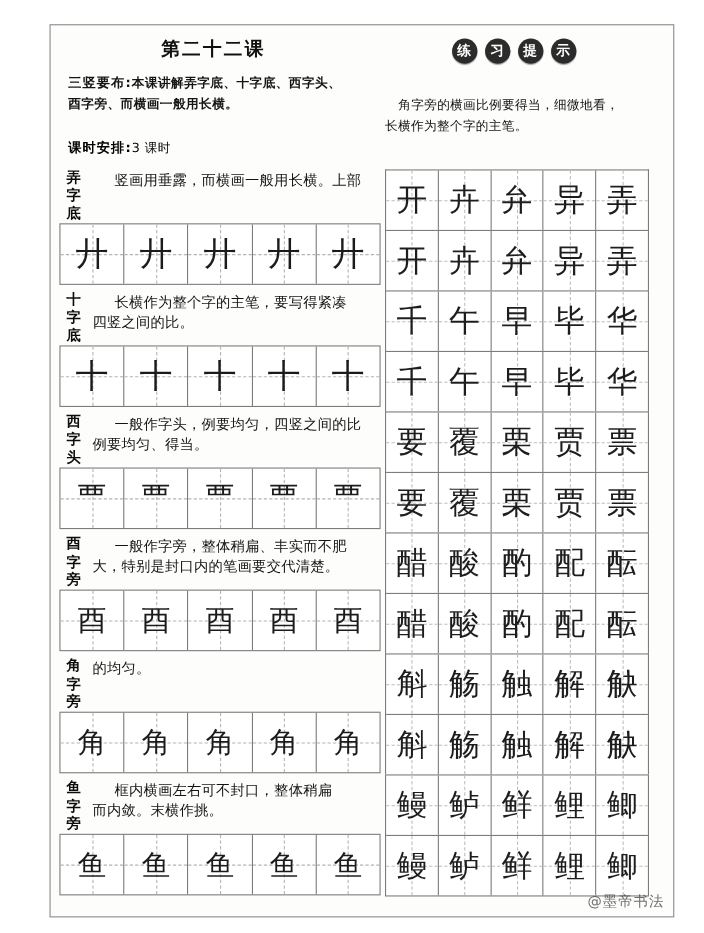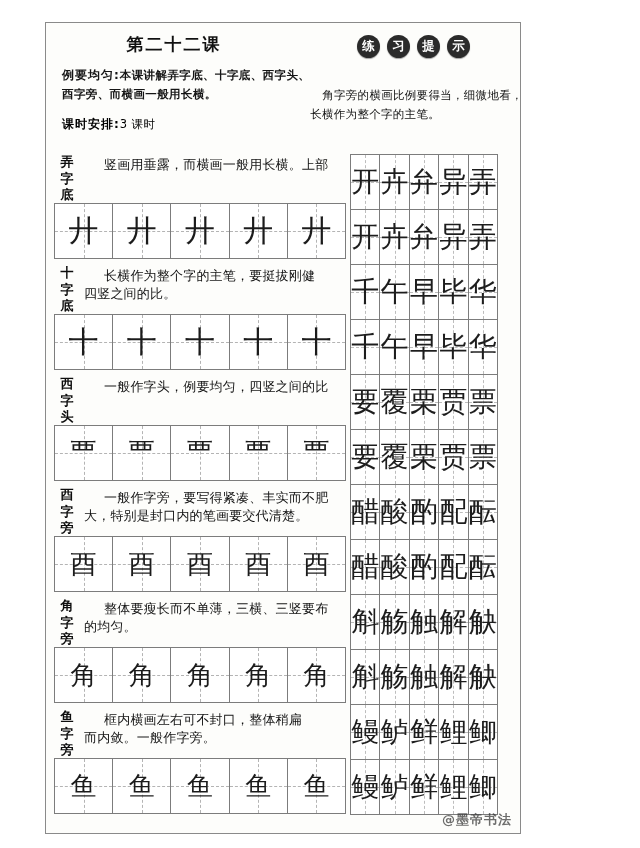--- a/index.html
+++ b/index.html
@@ -10,21 +10,21 @@
     background: #ffffff;
     font-family: "DejaVu Sans", sans-serif;
     overflow: hidden;
     position: relative;
   }
 
   #page {
     position: absolute;
     left: 45px;
     top: 22px;
-    width: 476px;
+    width: 568px;
     height: 812px;
     background: #fdfdfb;
     border: 1px solid #8a8a8a;
     padding: 8px 22px 4px 8px;
   }
 
   
   #header {
     display: flex;
     position: relative;
@@ -51,21 +51,21 @@
     letter-spacing: 0.4px;
     white-space: nowrap;
   }
   .req-label {
     font-weight: bold;
     font-size: 12px;
     letter-spacing: 1px;
   }
   .req-body { font-weight: bold; }
   #schedule {
-    margin-top: 12px;
+    margin-top: 22px;
     font-size: 11.5px;
     line-height: 17px;
     letter-spacing: 0.4px;
   }
   #schedule-label {
     font-weight: bold;
     font-size: 12px;
     letter-spacing: 1px;
   }
 
@@ -236,40 +236,40 @@
     color: #1d1d1d;
     z-index: 2;
   }
 
   
   #watermark {
     position: absolute;
     right: 8px;
     bottom: 4px;
     font-size: 13px;
-    font-weight: bold;
+    font-weight: normal;
     color: rgba(60,60,60,0.75);
     letter-spacing: 1px;
     z-index: 5;
     pointer-events: none;
   }
 </style>
 </head>
 <body>
 
 <div id="page">
 
   <div id="header">
 
     <div id="header-left">
       <div id="lesson-title">第二十二课</div>
 
       <div class="req-block">
         <div class="req-line">
-          <span class="req-label">例要均匀:</span><span class="req-body">本课讲解弄字底、十字底、西字头、</span>
+          <span class="req-label">三竖要布:</span><span class="req-body">本课讲解弄字底、十字底、西字头、</span>
         </div>
         <div class="req-line req-body">酉字旁、而横画一般用长横。</div>
       </div>
 
       <div id="schedule">
         <span id="schedule-label">课时安排:</span><span>3 课时</span>
       </div>
     </div>
 
     <div id="header-right">
@@ -319,21 +319,21 @@
       </div>
 
       <div class="section">
         <div class="sec-head">
           <div class="radical-name">
             <span>十</span>
             <span>字</span>
             <span>底</span>
           </div>
           <div class="sec-desc">
-            <span class="d1">长横作为整个字的主笔，要挺拔刚健</span>
+            <span class="d1">长横作为整个字的主笔，要写得紧凑</span>
             <span class="d2">四竖之间的比。</span>
           </div>
         </div>
         <div class="grid">
           <div class="cell">
               <span class="glyph">十</span>
             </div>
           <div class="cell">
               <span class="glyph">十</span>
             </div>
@@ -351,20 +351,21 @@
 
       <div class="section">
         <div class="sec-head">
           <div class="radical-name">
             <span>西</span>
             <span>字</span>
             <span>头</span>
           </div>
           <div class="sec-desc">
             <span class="d1">一般作字头，例要均匀，四竖之间的比</span>
+            <span class="d2">例要均匀、得当。</span>
           </div>
         </div>
         <div class="grid">
           <div class="cell">
               <span class="glyph small">覀</span>
             </div>
           <div class="cell">
               <span class="glyph small">覀</span>
             </div>
           <div class="cell">
@@ -380,21 +381,21 @@
       </div>
 
       <div class="section">
         <div class="sec-head">
           <div class="radical-name">
             <span>酉</span>
             <span>字</span>
             <span>旁</span>
           </div>
           <div class="sec-desc">
-            <span class="d1">一般作字旁，要写得紧凑、丰实而不肥</span>
+            <span class="d1">一般作字旁，整体稍扁、丰实而不肥</span>
             <span class="d2">大，特别是封口内的笔画要交代清楚。</span>
           </div>
         </div>
         <div class="grid">
           <div class="cell">
               <span class="glyph small">酉</span>
             </div>
           <div class="cell">
               <span class="glyph small">酉</span>
             </div>
@@ -411,21 +412,20 @@
       </div>
 
       <div class="section">
         <div class="sec-head">
           <div class="radical-name">
             <span>角</span>
             <span>字</span>
             <span>旁</span>
           </div>
           <div class="sec-desc">
-            <span class="d1">整体要瘦长而不单薄，三横、三竖要布</span>
             <span class="d2">的均匀。</span>
           </div>
         </div>
         <div class="grid">
           <div class="cell">
               <span class="glyph small">角</span>
             </div>
           <div class="cell">
               <span class="glyph small">角</span>
             </div>
@@ -443,21 +443,21 @@
 
       <div class="section">
         <div class="sec-head">
           <div class="radical-name">
             <span>鱼</span>
             <span>字</span>
             <span>旁</span>
           </div>
           <div class="sec-desc">
             <span class="d1">框内横画左右可不封口，整体稍扁</span>
-            <span class="d2">而内敛。一般作字旁。</span>
+            <span class="d2">而内敛。末横作挑。</span>
           </div>
         </div>
         <div class="grid">
           <div class="cell">
               <span class="glyph small">鱼</span>
             </div>
           <div class="cell">
               <span class="glyph small">鱼</span>
             </div>
           <div class="cell">

